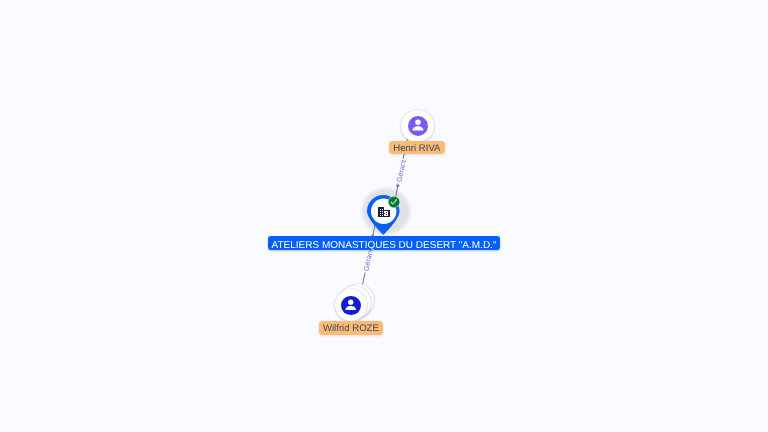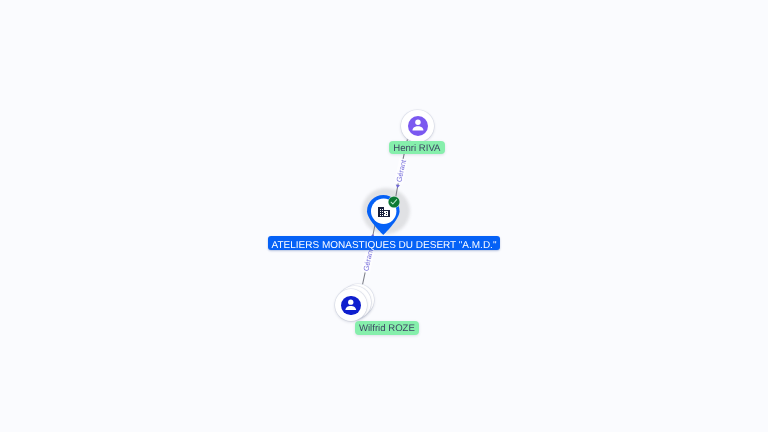--- a/index.html
+++ b/index.html
@@ -15,21 +15,21 @@
   svg.layer{position:absolute;left:0;top:0;width:768px;height:432px;overflow:visible;}
 
   
   .pnode{position:absolute;}
   .pcircle{
     position:absolute;border-radius:50%;background:#ffffff;
     box-shadow:0 1px 3px rgba(30,40,80,.18), 0 0 0 0.6px rgba(225,228,238,.9);
   }
   .pavatar{position:absolute;border-radius:50%;display:flex;align-items:center;justify-content:center;}
   .plabel{
-    position:absolute;background:#86efac;border-radius:4px;opacity:.999;
+    position:absolute;background:#fdba74;border-radius:4px;opacity:.999;
     color:#3d4663;white-space:nowrap;
     box-shadow:0 1px 3px rgba(30,40,80,.13);
     display:flex;align-items:center;justify-content:center;
     padding-top:2.4px;box-sizing:border-box;line-height:1;text-align:right;
   }
   
   .halo{position:absolute;border-radius:50%;background:#e0e1e4;filter:blur(1.7px);}
   .clabel{
     position:absolute;background:#0561f6;color:#fff;border-radius:3px;opacity:.999;
     white-space:nowrap;text-align:center;
@@ -58,21 +58,21 @@
   <div class="pnode">
     <div class="pcircle" style="left:341.6px;top:283.9px;width:32.6px;height:32.6px;"></div>
     <div class="pcircle" style="left:338.1px;top:286.4px;width:32.6px;height:32.6px;"></div>
     <div class="pcircle" style="left:334.6px;top:288.9px;width:32.6px;height:32.6px;"></div>
     <div class="pavatar" style="left:341.15px;top:295.7px;width:19.5px;height:19.5px;background:#0f1fce;">
       <svg width="19.5" height="19.5" viewBox="0 0 24 24">
         <circle cx="12" cy="7.55" r="3.3" fill="#ffffff"></circle>
         <path d="M 5.4 17.35 L 18.6 17.35 C 18.6 14.1 15.65 12.25 12 12.25 C 8.35 12.25 5.4 14.1 5.4 17.35 Z" fill="#ffffff"></path>
       </svg>
     </div>
-    <div class="plabel" style="left:318.8px;top:320.5px;width:64.2px;height:14px;font-size:9.6px;margin-left:36px;">
+    <div class="plabel" style="left:318.8px;top:320.5px;width:64.2px;height:14px;font-size:9.6px;">
       <span>Wilfrid ROZE</span>
     </div>
   </div>
 
   <div class="pnode">
     <div class="pcircle" style="left:401.1px;top:109.7px;width:32.7px;height:32.7px;"></div>
     <div class="pavatar" style="left:407.7px;top:116.1px;width:19.9px;height:19.9px;background:#7b59f0;">
       <svg width="19.9" height="19.9" viewBox="0 0 24 24">
         <circle cx="12" cy="7.55" r="3.3" fill="#ffffff"></circle>
         <path d="M 5.4 17.35 L 18.6 17.35 C 18.6 14.1 15.65 12.25 12 12.25 C 8.35 12.25 5.4 14.1 5.4 17.35 Z" fill="#ffffff"></path>

